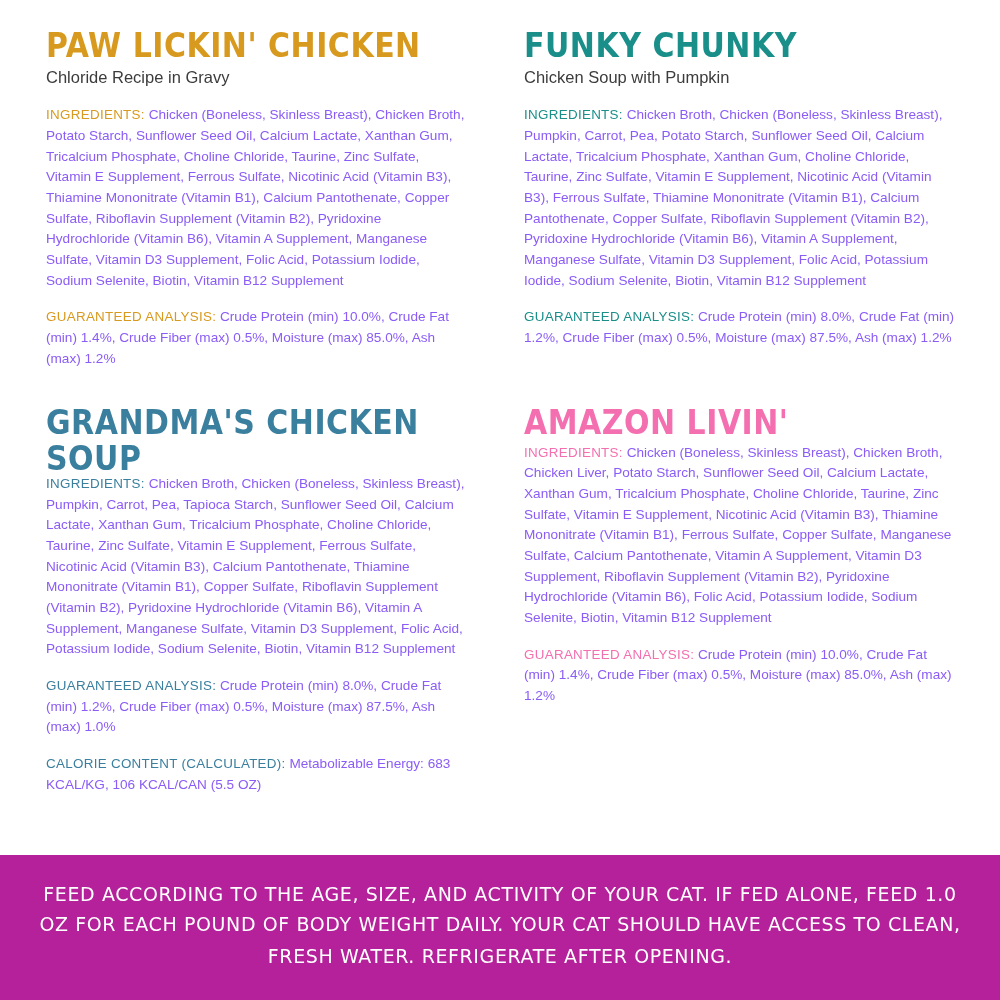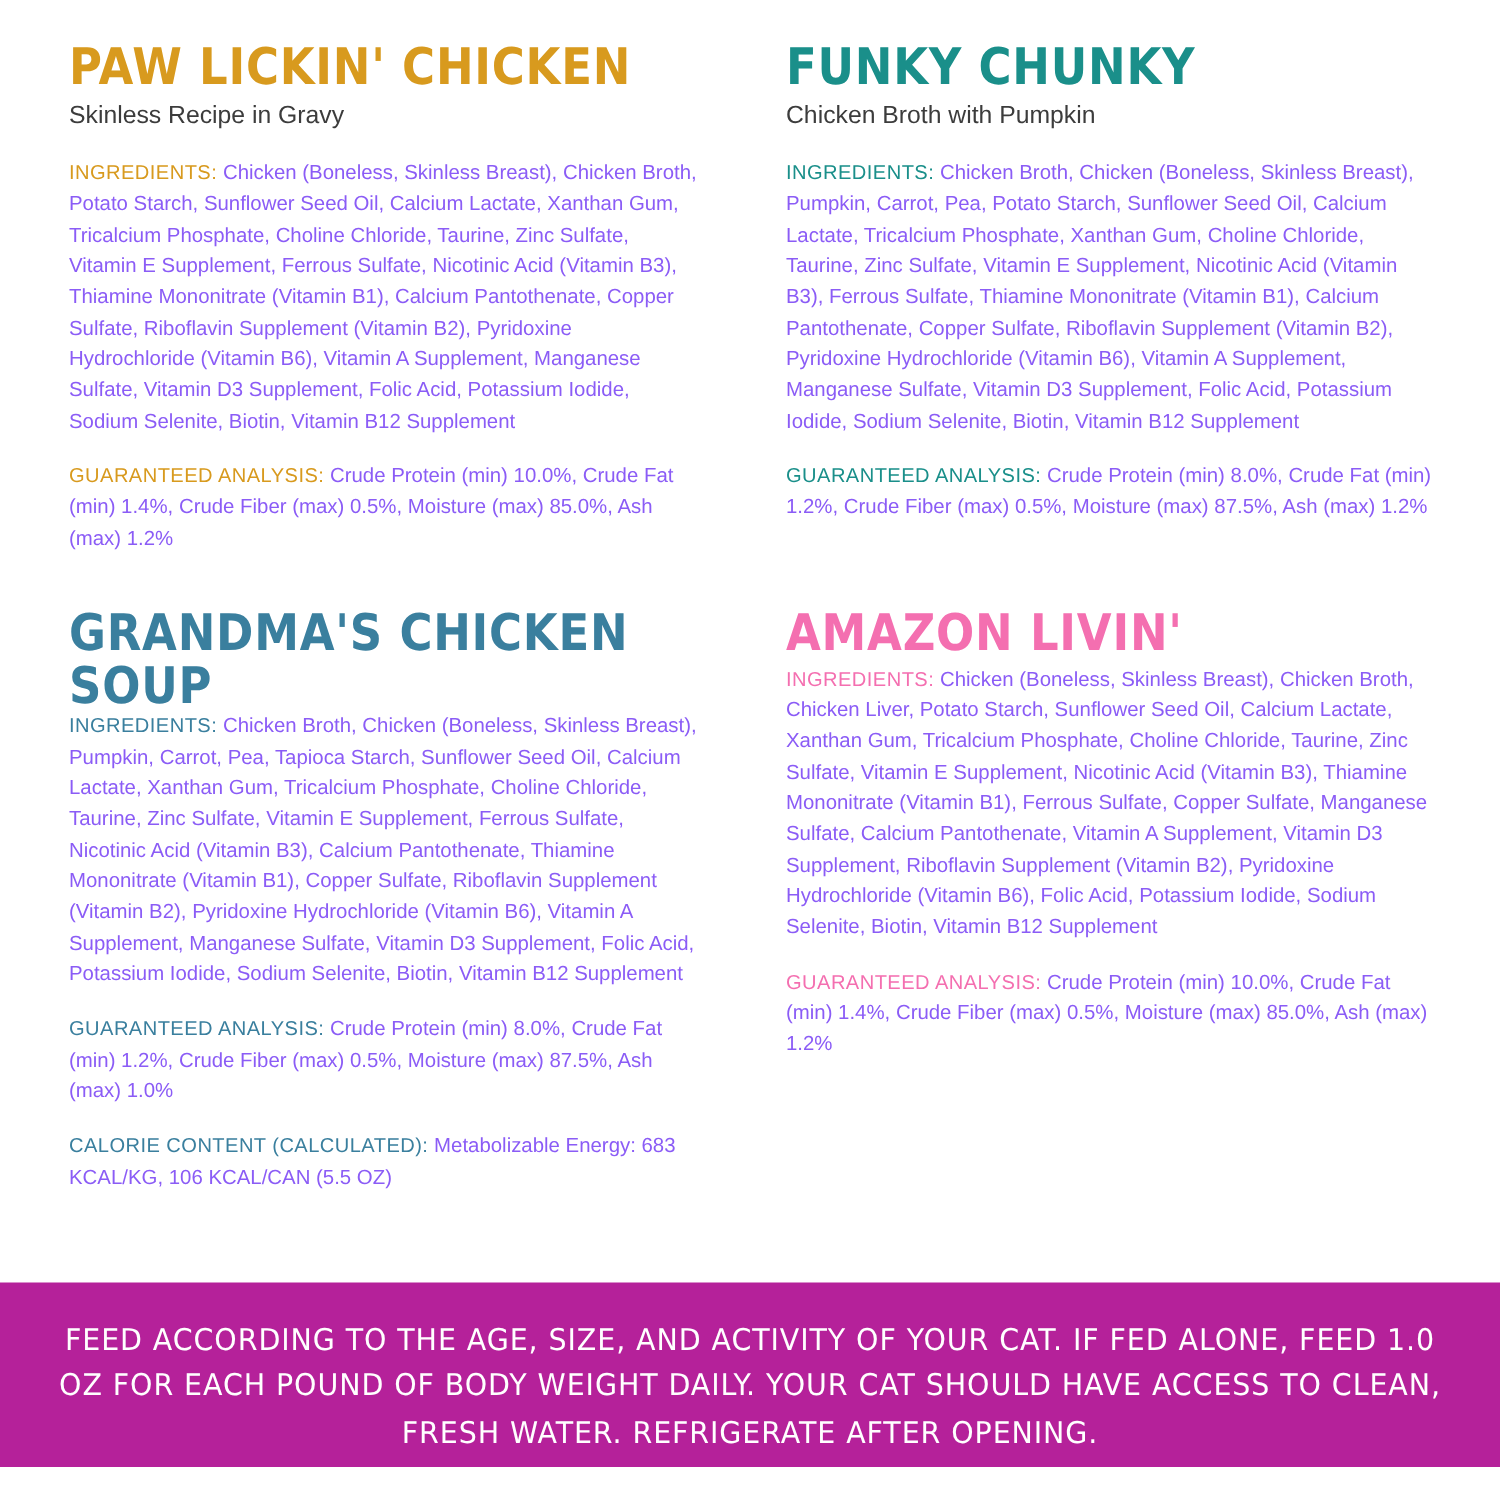--- a/index.html
+++ b/index.html
@@ -67,21 +67,21 @@
     font-size: 13.4px;
   }
   .block .body {
     color: #8b5cf6;
   }
   .footer {
     position: absolute;
     left: 0;
     top: 855px;
     width: 1000px;
-    height: 123px;
+    height: 145px;
     background: #b5219a;
     color: #ffffff;
     display: flex;
     align-items: flex-start;
     justify-content: center;
     padding: 26px 34px 0 34px;
   }
   .footer-text {
     font-family: "DejaVu Sans", sans-serif;
     font-size: 19px;
@@ -99,34 +99,34 @@
 </style>
 </head>
 <body>
 
 <div class="page">
 
   <div class="grid">
 
     <div class="panel">
       <h1 class="product-title t-gold">PAW LICKIN' CHICKEN</h1>
-      <div class="product-sub">Skinless Recipe in Gravy</div>
+      <div class="product-sub">Chloride Recipe in Gravy</div>
       <div class="block">
         <span class="lbl t-gold">INGREDIENTS:</span>
         <span class="body">Chicken (Boneless, Skinless Breast), Chicken Broth, Potato Starch, Sunflower Seed Oil, Calcium Lactate, Xanthan Gum, Tricalcium Phosphate, Choline Chloride, Taurine, Zinc Sulfate, Vitamin E Supplement, Ferrous Sulfate, Nicotinic Acid (Vitamin B3), Thiamine Mononitrate (Vitamin B1), Calcium Pantothenate, Copper Sulfate, Riboflavin Supplement (Vitamin B2), Pyridoxine Hydrochloride (Vitamin B6), Vitamin A Supplement, Manganese Sulfate, Vitamin D3 Supplement, Folic Acid, Potassium Iodide, Sodium Selenite, Biotin, Vitamin B12 Supplement</span>
       </div>
       <div class="block">
         <span class="lbl t-gold">GUARANTEED ANALYSIS:</span>
         <span class="body">Crude Protein (min) 10.0%, Crude Fat (min) 1.4%, Crude Fiber (max) 0.5%, Moisture (max) 85.0%, Ash (max) 1.2%</span>
       </div>
     </div>
 
     <div class="panel right">
       <h1 class="product-title t-teal">FUNKY CHUNKY</h1>
-      <div class="product-sub">Chicken Broth with Pumpkin</div>
+      <div class="product-sub">Chicken Soup with Pumpkin</div>
       <div class="block">
         <span class="lbl t-teal">INGREDIENTS:</span>
         <span class="body">Chicken Broth, Chicken (Boneless, Skinless Breast), Pumpkin, Carrot, Pea, Potato Starch, Sunflower Seed Oil, Calcium Lactate, Tricalcium Phosphate, Xanthan Gum, Choline Chloride, Taurine, Zinc Sulfate, Vitamin E Supplement, Nicotinic Acid (Vitamin B3), Ferrous Sulfate, Thiamine Mononitrate (Vitamin B1), Calcium Pantothenate, Copper Sulfate, Riboflavin Supplement (Vitamin B2), Pyridoxine Hydrochloride (Vitamin B6), Vitamin A Supplement, Manganese Sulfate, Vitamin D3 Supplement, Folic Acid, Potassium Iodide, Sodium Selenite, Biotin, Vitamin B12 Supplement</span>
       </div>
       <div class="block">
         <span class="lbl t-teal">GUARANTEED ANALYSIS:</span>
         <span class="body">Crude Protein (min) 8.0%, Crude Fat (min) 1.2%, Crude Fiber (max) 0.5%, Moisture (max) 87.5%, Ash (max) 1.2%</span>
       </div>
     </div>
 

